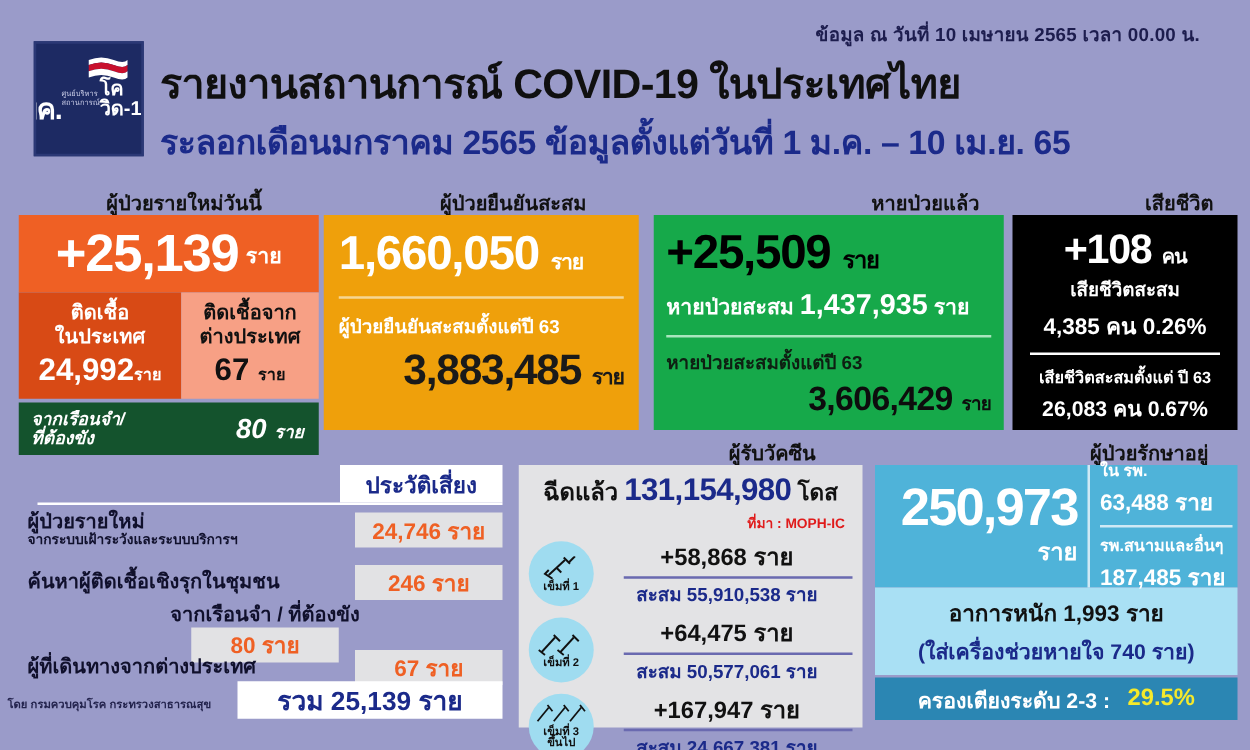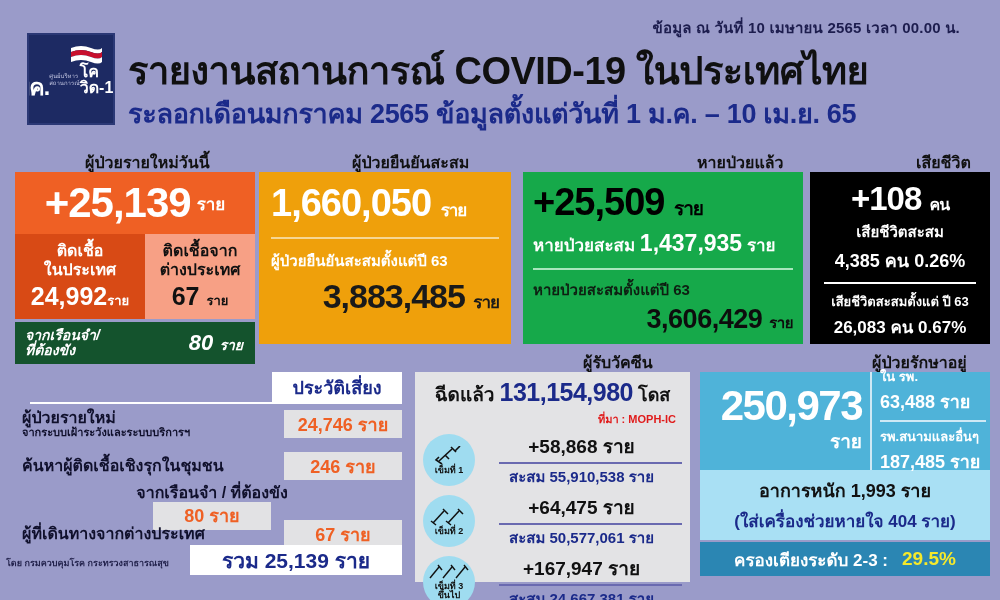--- a/index.html
+++ b/index.html
@@ -38,21 +38,21 @@
   .logo .l1 {
     color: #fff; font-size: 23px; font-weight: bold;
     line-height: 1; margin-top: 16px; letter-spacing: -1px;
   }
   .logo .l2 { color: #c8cbe6; font-size: 6px; line-height: 1.1; margin-top: 1px; }
   .logo .l3 { color: #fff; font-size: 16px; font-weight: bold; line-height: 1; margin-top: 2px; }
   .logo .l4 { color: #aab0d8; font-size: 4.5px; margin-top: 3px; }
 
   .title1 {
     position: absolute; left: 128px; top: 40px;
-    font-size: 38px; font-weight: bold; color: #101010;
+    font-size: 33px; font-weight: bold; color: #101010;
     letter-spacing: -.5px; white-space: nowrap;
   }
   .title2 {
     position: absolute; left: 128px; top: 92px;
     font-size: 27px; font-weight: bold; color: #1b2a8a;
     letter-spacing: -.3px; white-space: nowrap;
   }
 
   
   .col-head {
@@ -422,21 +422,21 @@
         <div class="sdiv"></div>
         <div class="slbl">รพ.สนามและอื่นๆ</div>
         <div class="sval">187,485 ราย</div>
       </div>
     </div>
     <div class="treat-severe">
       <div class="s1">
         <span>อาการหนัก</span>
         <span>1,993 ราย</span>
       </div>
-      <div class="s2">(ใส่เครื่องช่วยหายใจ    404 ราย)</div>
+      <div class="s2">(ใส่เครื่องช่วยหายใจ    740 ราย)</div>
     </div>
     <div class="treat-bed">
       <span class="blbl">ครองเตียงระดับ 2-3 :</span>
       <span class="bval">29.5%</span>
     </div>
   </div>
 
 </div>
 
 </body></html>

